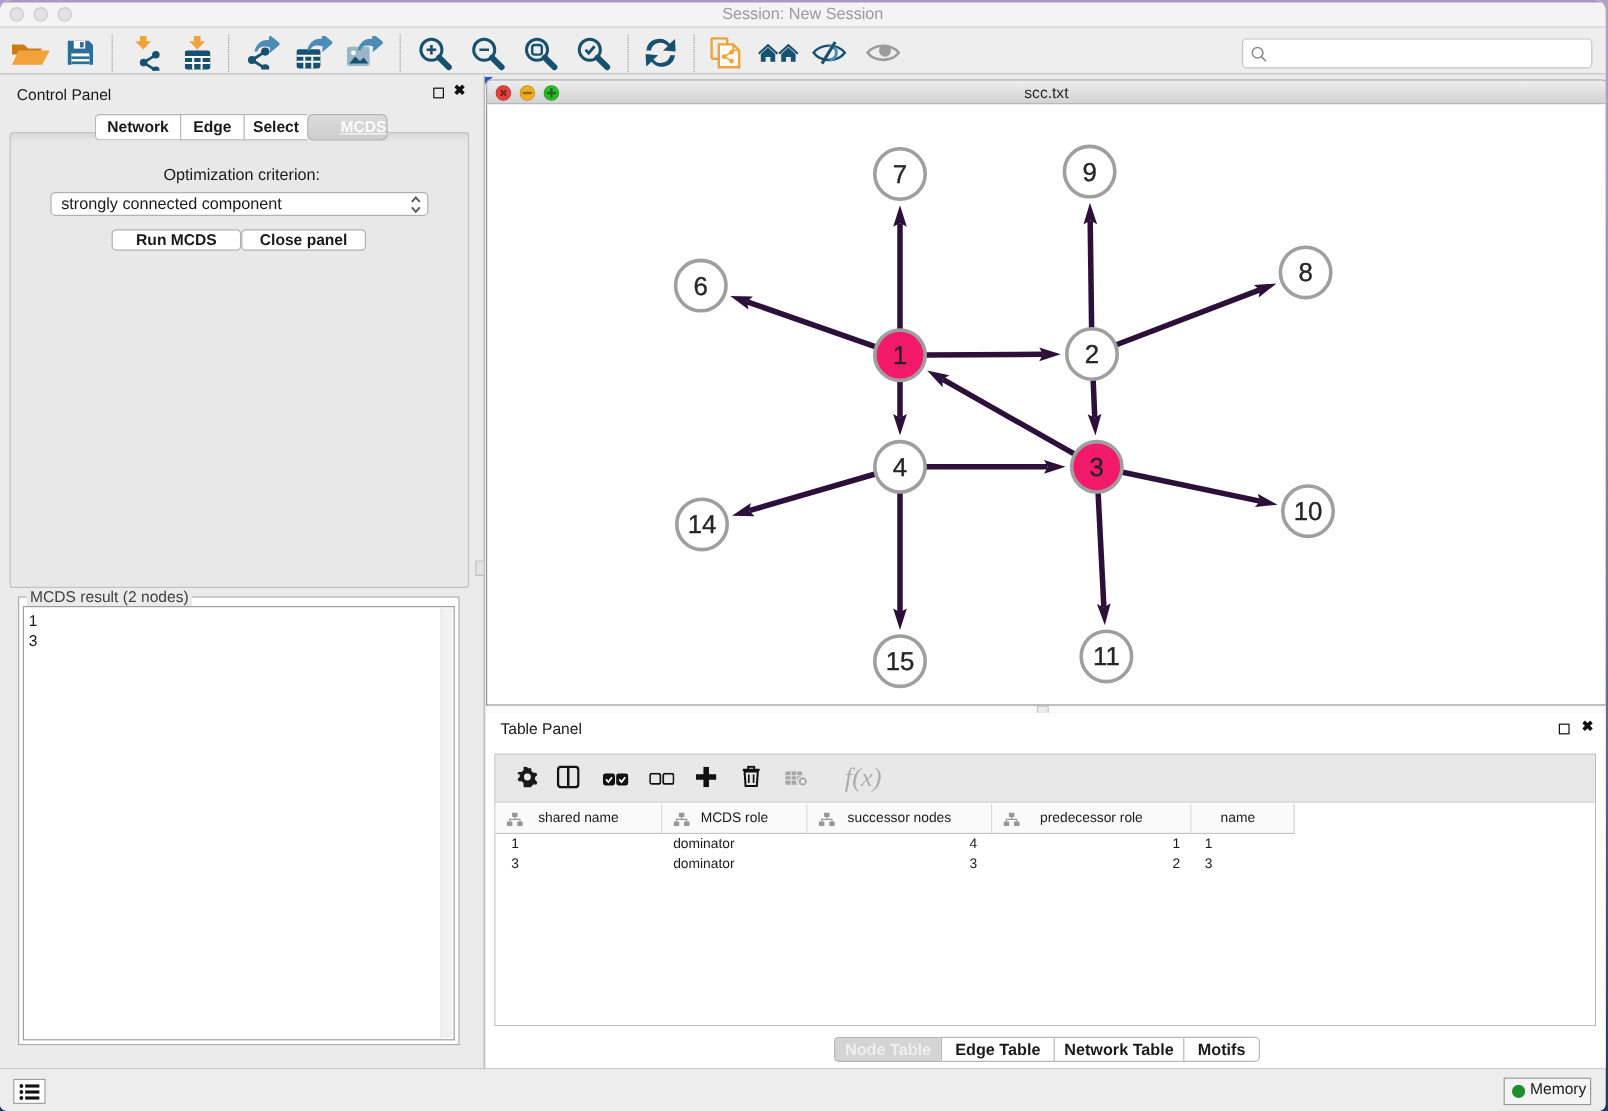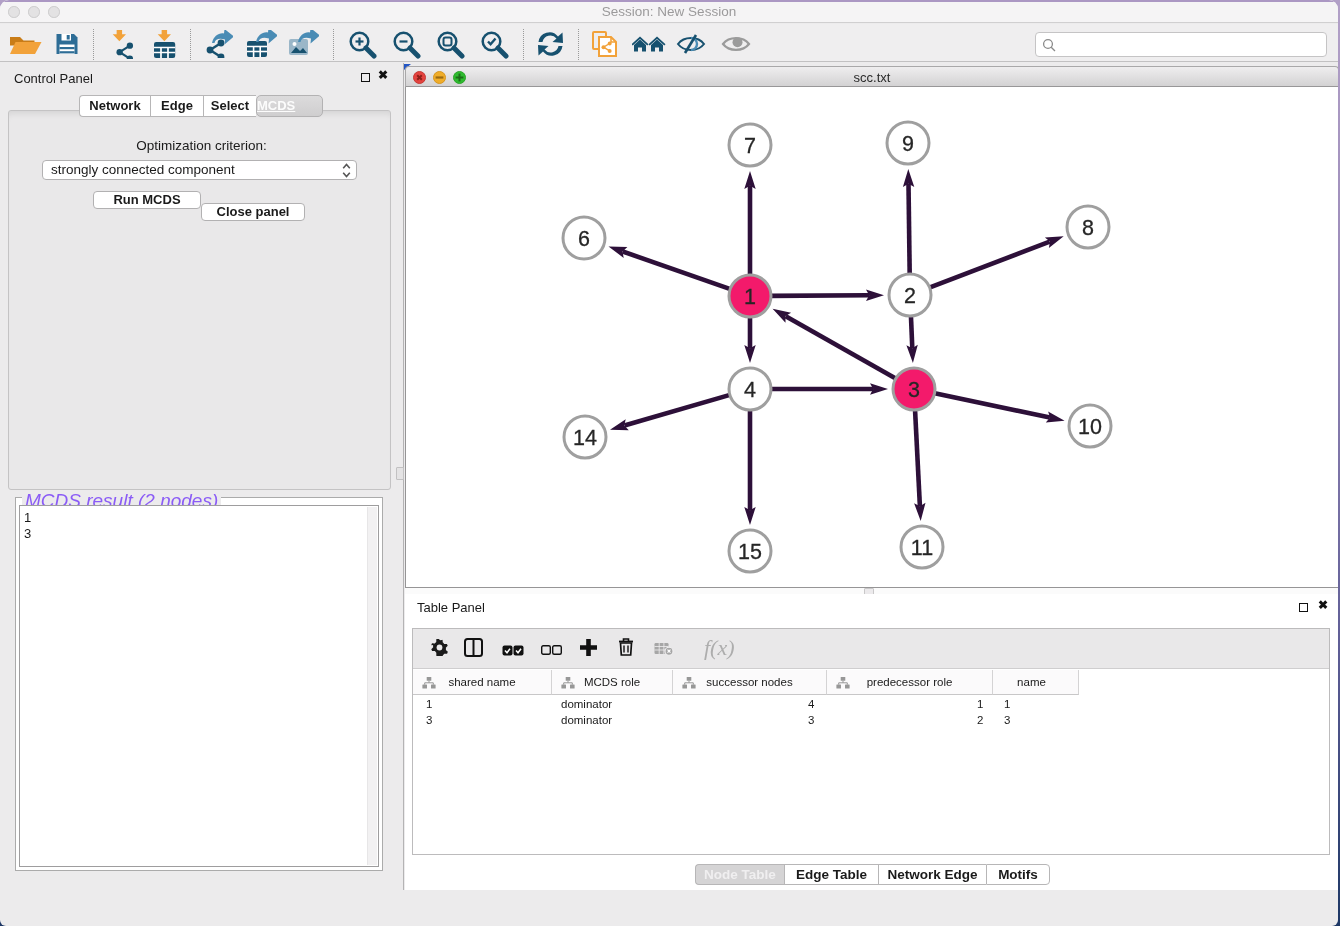--- a/index.html
+++ b/index.html
@@ -17,28 +17,28 @@
 #statusbar { position:absolute; left:0; top:890px; width:100%; height:35px; background:#eeedee; border-top:1px solid #cccbcc; }
 
 
 #cp { position:absolute; left:0; top:63px; width:404px; height:827px; background:#ecebec; border-right:1px solid #b4b3b4; }
 #cp-title { position:absolute; left:14px; top:8px; font-size:13px; color:#1a1a1a; }
 #cp-min { position:absolute; left:361px; top:10px; width:9px; height:9px; border:1.5px solid #111; }
 #cp-x { position:absolute; left:378px; top:5px; font-size:12px; color:#111; font-weight:bold; }
 #tabs { position:absolute; left:79px; top:32px; height:22px; display:flex; font-size:13px; }
 .tab { background:#fff; border:1px solid #b7b6b7; border-right:none; line-height:20px; color:#1a1a1a; text-align:center; font-weight:bold; }
 .tab:first-child { border-radius:4px 0 0 4px; }
-.tabsel { background:linear-gradient(#dcdbdc,#cfcecf); color:#fcfcfc; border:1px solid #b3b2b3; border-radius:5px; line-height:20px; text-align:left; font-weight:bold;text-decoration:underline;}
+.tabsel { background:linear-gradient(#dcdbdc,#cfcecf); color:#fcfcfc; border:1px solid #b3b2b3; border-radius:5px; line-height:20px; text-align:right; font-weight:bold;text-decoration:underline;}
 #cp-pane { position:absolute; left:8px; top:47px; width:383px; height:380px; background:#e9e8e9; border:1px solid #c4c3c4; border-radius:3px; box-shadow:inset 0 7px 7px -5px rgba(0,0,0,0.10); }
 #opt-label { position:absolute; top:75px; width:100%; text-align:center; font-size:13.5px; color:#1a1a1a; }
 #opt-select { position:absolute; left:42px; top:97px; width:315px; height:20px; background:#fff; border:1px solid #b2b1b2; border-radius:4px; font-size:13.5px; color:#1a1a1a; line-height:18px; padding-left:8px; }
 #opt-select .chev { position:absolute; right:5px; top:2px; }
 .btn { position:absolute; background:#fff; border:1px solid #b2b1b2; border-radius:4px; font-size:13px; color:#1a1a1a; text-align:center; font-weight:bold; }
 #mcds-box { position:absolute; left:15px; top:434px; width:368px; height:374px; background:#fff; border:1px solid #ababab; }
-#mcds-legend { position:absolute; left:6px; top:-8px; background:#ecebec; padding:0 3px; font-size:19px; color:#8b5cf6;font-style:italic; }
+#mcds-legend { position:absolute; left:6px; top:-8px; background:#ecebec; padding:0 3px; font-size:13px; color:#404040; }
 #mcds-vals { position:absolute; left:4px; top:4px; font-size:13px; color:#1a1a1a; line-height:16px; }
 #mcds-sb { position:absolute; right:1px; top:1px; width:10px; height:358px; background:#f2f1f2; border-left:1px solid #e7e6e7; }
 #cp-splith { position:absolute; left:396px; top:404px; width:8px; height:13px; background:#e4e3e4; border:1px solid #c2c1c2; border-radius:1px;}
 
 
 #nw { position:absolute; left:405px; top:66px; width:934px; height:522px; }
 #nw-title { position:absolute; left:0; top:0; width:100%; height:21px; background:linear-gradient(#efeeef,#d3d2d3); border:1px solid #a9a8a9; border-bottom:1px solid #989798; border-radius:4px 4px 0 0; }
 #nw-title .txt { position:absolute; width:100%; top:3px; text-align:center; font-size:13px; color:#2a2a2a; }
 .tlc { position:absolute; top:4px; width:13px; height:13px; border-radius:50%; }
 #nw-canvas { position:absolute; left:0; top:21px; width:934px; height:501px; background:#fff; border:1px solid #969596; border-top:none; }
@@ -223,21 +223,21 @@
         <div class="tab" style="width:53px">Select</div>
         <div class="tabsel" style="width:67px">MCDS</div>
     </div>
     <div id="opt-label">Optimization criterion:</div>
     <div id="opt-select">strongly connected component
       <svg class="chev" width="9" height="15" viewBox="0 0 9 15">
           <path d="M1.2 5.2 L4.5 1.5 L7.8 5.2 M1.2 9.8 L4.5 13.5 L7.8 9.8" fill="none" stroke="#555" stroke-width="1.6"></path>
         </svg>
     </div>
     <div class="btn" style="left:93px;top:128px;width:108px;height:18px;line-height:16px;">Run MCDS</div>
-    <div class="btn" style="left:201px;top:140px;width:104px;height:18px;line-height:16px;">Close panel</div>
+    <div class="btn" style="left:201px;top:128px;width:104px;height:18px;line-height:16px;">Close panel</div>
     <div id="mcds-box">
       <div id="mcds-legend">MCDS result (2 nodes)</div>
       <div style="position:absolute;left:3px;top:7px;right:3px;bottom:3px;border:1px solid #9e9d9e;background:#fff">
         <div id="mcds-vals">1<br>3</div>
         <div id="mcds-sb"></div>
       </div>
     </div>
     <div id="cp-splith"></div>
     <div style="position:absolute;left:405px;top:525px;width:934px;height:6px;background:#fbfbfb"></div>
     <div style="position:absolute;left:864px;top:525px;width:10px;height:7px;background:#eceaec;border:1px solid #c9c8c9;border-radius:1px"></div>
@@ -393,16 +393,31 @@
         <div style="position:absolute;left:13px;top:45px">3</div>
         <div style="position:absolute;left:148px;top:45px">dominator</div>
         <div style="position:absolute;left:395px;top:45px">3</div>
         <div style="position:absolute;left:564px;top:45px">2</div>
         <div style="position:absolute;left:591px;top:45px">3</div>
       </div>
     </div>
     <div id="tp-tabs">
       <div class="btab btabsel" style="width:89px">Node Table</div>
         <div class="btab" style="width:94px">Edge Table</div>
-        <div class="btab" style="width:108px">Network Edge</div>
+        <div class="btab" style="width:108px">Network Table</div>
         <div class="btab" style="width:64px">Motifs</div>
     </div>
+  </div>
+  <div id="statusbar">
+    <div id="listbtn"><svg width="17" height="14" viewBox="0 0 17 14" style="margin:3px 0 0 4px">
+          <g fill="#111">
+            <circle cx="1.8" cy="2" r="1.6"></circle>
+            <circle cx="1.8" cy="7" r="1.6"></circle>
+            <circle cx="1.8" cy="12" r="1.6"></circle>
+            <rect x="5" y="0.7" width="12" height="2.6"></rect>
+            <rect x="5" y="5.7" width="12" height="2.6"></rect>
+            <rect x="5" y="10.7" width="12" height="2.6"></rect>
+          </g>
+        </svg></div>
+    <div id="memory"><svg width="11" height="11" viewBox="0 0 11 11" style="margin:5px 4px 0 6px">
+          <circle cx="5.5" cy="5.5" r="5.5" fill="#1e8f2c"></circle>
+        </svg><span style="position:relative;top:-3px">Memory</span></div>
   </div>
 </div>
 </body></html>

